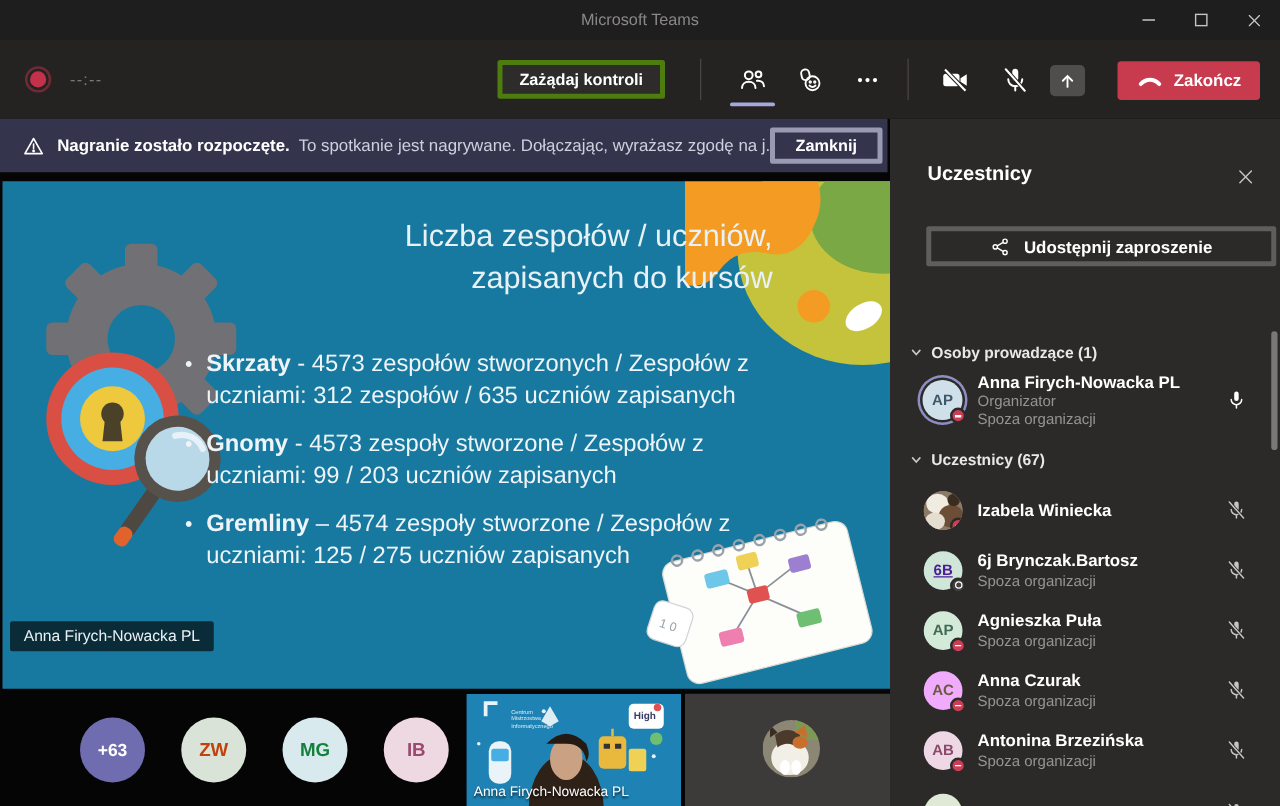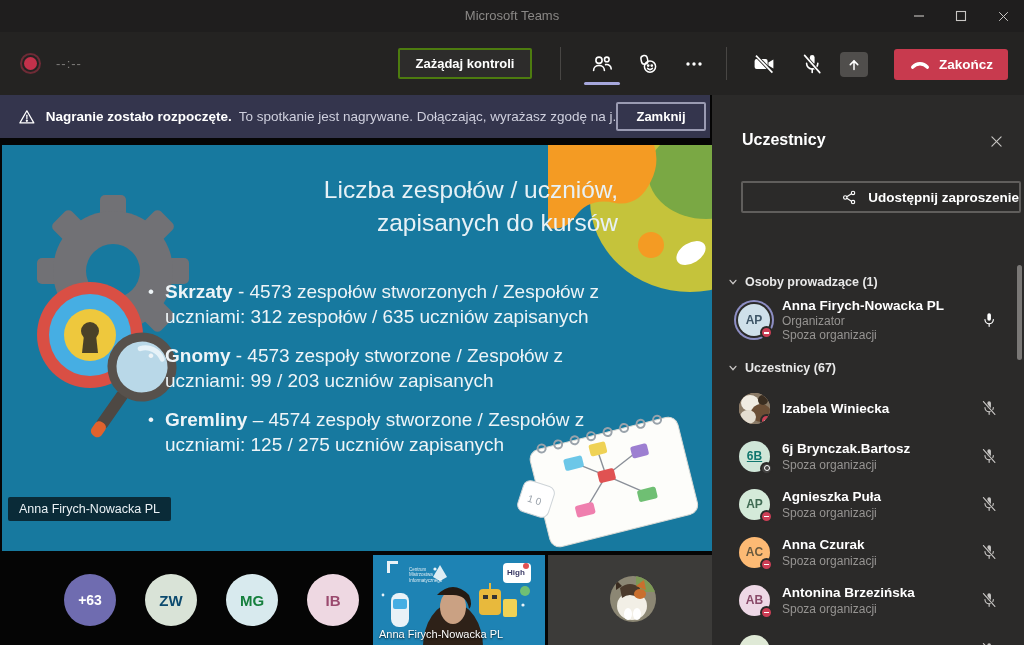--- a/index.html
+++ b/index.html
@@ -10,21 +10,21 @@
   
   .titlebar { position:absolute; left:0; top:0; width:1024px; height:32px; background:#1f1e1e; }
   .titlebar .wtitle { position:absolute; left:0; right:0; top:0; height:32px; line-height:32px; text-align:center; color:#8a8886; font-size:13px; }
   .wctrls { position:absolute; right:0; top:0; height:32px; display:flex; }
   .wbtn { width:42px; height:32px; display:flex; align-items:center; justify-content:center; color:#c8c6c4; }
 
   
   .toolbar { position:absolute; left:0; top:32px; width:1024px; height:63px; background:#242322; }
   .rec-dot { position:absolute; left:24px; top:25px; width:13px; height:13px; border-radius:50%; background:#c4314b; box-shadow:0 0 0 2px #242322, 0 0 0 4px #6e2b36; }
   .timer { position:absolute; left:56px; top:24px; color:#7e7c7a; font-size:13px; letter-spacing:1px; }
-  .btn-outline { position:absolute; background:#2d2c2b; border:2px solid #4d7c0f; color:#fff; font-size:13px; font-weight:bold; display:flex; align-items:center; justify-content:center; border-radius:2px; cursor:pointer; }
+  .btn-outline { position:absolute; background:#2d2c2b; border:4px solid #4d7c0f; color:#fff; font-size:13px; font-weight:bold; display:flex; align-items:center; justify-content:center; border-radius:2px; cursor:pointer; }
   #request-control { left:398px; top:16px; width:134px; height:31px; }
   .tsep { position:absolute; top:15px; width:1px; height:33px; background:#484644; }
   .ticon { position:absolute; top:12px; width:40px; height:40px; display:flex; align-items:center; justify-content:center; color:#fff; }
   .ticon svg { width:24px; height:24px; }
   .active-underline { position:absolute; top:50px; height:3px; border-radius:2px; }
   .share-tray { position:absolute; left:840px; top:20px; width:28px; height:25px; background:#504e4c; border-radius:4px; display:flex; align-items:center; justify-content:center; color:#fff; }
   #end-call { position:absolute; left:894px; top:17px; width:114px; height:31px; border:none; border-radius:3px; color:#fff; font-size:13.5px; font-weight:bold; display:flex; align-items:center; justify-content:center; gap:8px; cursor:pointer; }
 
   
   .banner { position:absolute; left:0; top:95px; width:710px; height:43px; background:#34354d; display:flex; align-items:center; padding:0 92px 0 18px; overflow:hidden; }
@@ -48,21 +48,21 @@
   .vthumb { position:absolute; top:555px; height:90px; overflow:hidden; cursor:pointer; }
   #video-anna { left:373px; width:172px; }
   #video-cat { left:548px; width:170px; background:#3c3b39; }
   .vlabel { position:absolute; left:6px; bottom:5px; color:#fff; font-size:11px; text-shadow:0 1px 2px rgba(0,0,0,.8); }
   .cat-avatar { position:absolute; left:62px; top:21px; width:46px; height:46px; border-radius:50%; overflow:hidden; }
 
   
   .sidebar { position:absolute; left:712px; top:95px; width:312px; height:550px; background:#2b2a29; overflow:hidden; }
   .sb-title { position:absolute; left:30px; top:36px; color:#fff; font-size:16px; font-weight:bold; }
   .sb-close { position:absolute; right:18px; top:36px; width:20px; height:20px; color:#c8c6c4; display:flex; align-items:center; justify-content:center; cursor:pointer; }
-  #invite-btn { left:29px; top:86px; width:280px; height:32px; background:transparent; border-color:#605e5c; gap:10px; font-size:13.5px;justify-content:flex-end; }
+  #invite-btn { left:29px; top:86px; width:280px; height:32px; background:transparent; border-color:#605e5c; gap:10px; font-size:13.5px; }
   .sb-section { position:absolute; left:16px; display:flex; align-items:center; gap:7px; color:#e8e8e8; font-size:12.5px; font-weight:bold; cursor:pointer; }
   .sb-section svg { width:10px; height:10px; color:#c8c6c4; }
   .prow { position:absolute; left:0; width:312px; display:flex; align-items:center; cursor:pointer; }
   .pavatar { position:relative; flex:0 0 auto; border-radius:50%; display:flex; align-items:center; justify-content:center; font-weight:bold; }
   .pavatar.small { width:31px; height:31px; font-size:12px; margin-left:27px; }
   .pavatar.ringed { width:32px; height:32px; font-size:12px; margin-left:26px; box-shadow:0 0 0 2px #2b2a29, 0 0 0 4px #8d8ec4; }
   .badge { position:absolute; right:-3px; bottom:-3px; width:13px; height:13px; border-radius:50%; border:2px solid #2b2a29; }
   .badge.busy { background:#cc3e55; }
   .badge.busy::after { content:""; position:absolute; left:2px; top:4px; width:5px; height:1.6px; background:#fff; }
   .badge.off { background:#424140; }
@@ -314,21 +314,21 @@
       </ul>
 
       <div class="slide-nametag">Anna Firych-Nowacka PL</div>
     </div>
   </div>
 
   <div class="filmstrip-avatar" style="left: 64px; background: rgb(111, 108, 176);">
     <span style="font-size: 14px; color: rgb(255, 255, 255);">+63</span>
   </div>
   <div class="filmstrip-avatar" style="left: 145px; background: rgb(217, 227, 215);">
-    <span style="color: #0c4a6e;">ZW</span>
+    <span style="color: #c2410c;">ZW</span>
   </div>
   <div class="filmstrip-avatar" style="left: 226px; background: rgb(216, 234, 238);">
     <span style="color: #15803d;">MG</span>
   </div>
   <div class="filmstrip-avatar" style="left: 307px; background: rgb(238, 216, 226);">
     <span style="color: rgb(154, 74, 110);">IB</span>
   </div>
 
   <div class="vthumb" id="video-anna">
     <svg width="172" height="90" viewBox="0 0 172 90">
@@ -441,21 +441,21 @@
         </div>
       <span class="pmic">
           <svg>
             <use href="#i-mic-off"></use>
           </svg>
         </span>
     </div>
 
     <div class="prow" style="top:338px;height:46px">
       <div class="pavatar small" style="background: rgb(207, 230, 216);">
-        <span style="color: #0f766e; text-decoration: underline;">6B</span>
+        <span style="color: #4c1d95; text-decoration: underline;">6B</span>
         <span class="badge off"></span>
       </div>
       <div class="ptext">
         <div class="pname">6j Brynczak.Bartosz</div>
         <div class="psub">Spoza organizacji</div>
       </div>
       <span class="pmic">
           <svg>
             <use href="#i-mic-off"></use>
           </svg>
@@ -472,21 +472,21 @@
         <div class="psub">Spoza organizacji</div>
       </div>
       <span class="pmic">
           <svg>
             <use href="#i-mic-off"></use>
           </svg>
         </span>
     </div>
 
     <div class="prow" style="top:434px;height:46px">
-      <div class="pavatar small" style="background: #fdba74;">
+      <div class="pavatar small" style="background: #f0abfc;">
         <span style="color: rgb(106, 90, 63);">AC</span>
         <span class="badge busy"></span>
       </div>
       <div class="ptext">
         <div class="pname">Anna Czurak</div>
         <div class="psub">Spoza organizacji</div>
       </div>
       <span class="pmic">
           <svg>
             <use href="#i-mic-off"></use>

